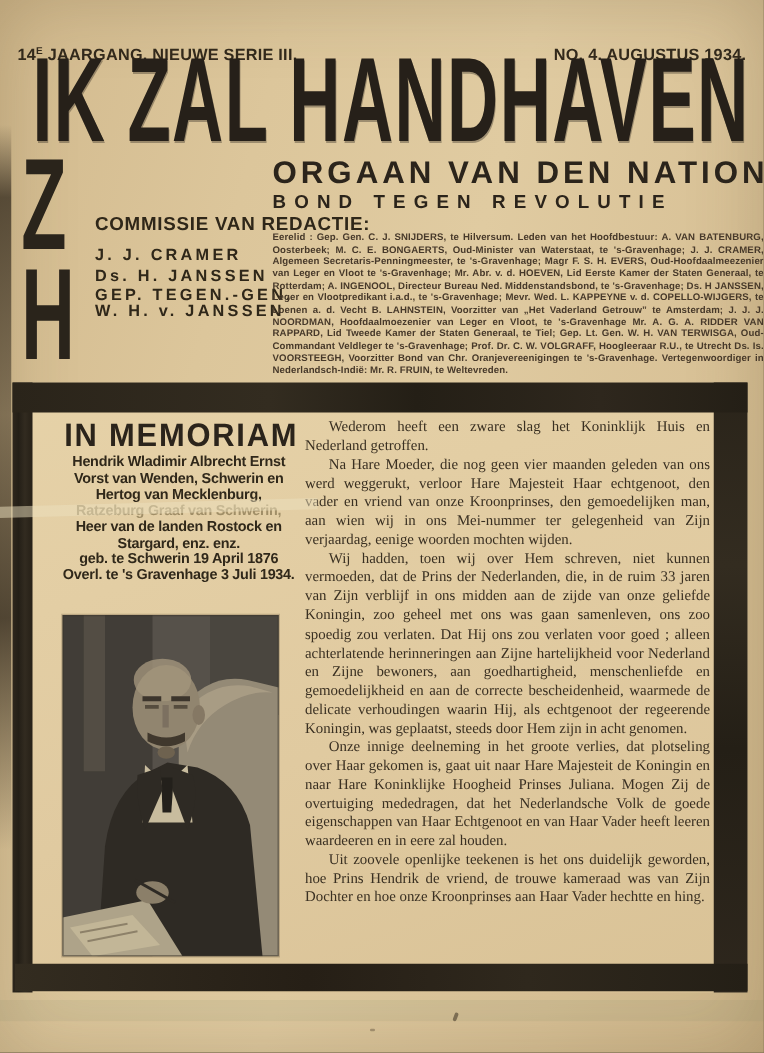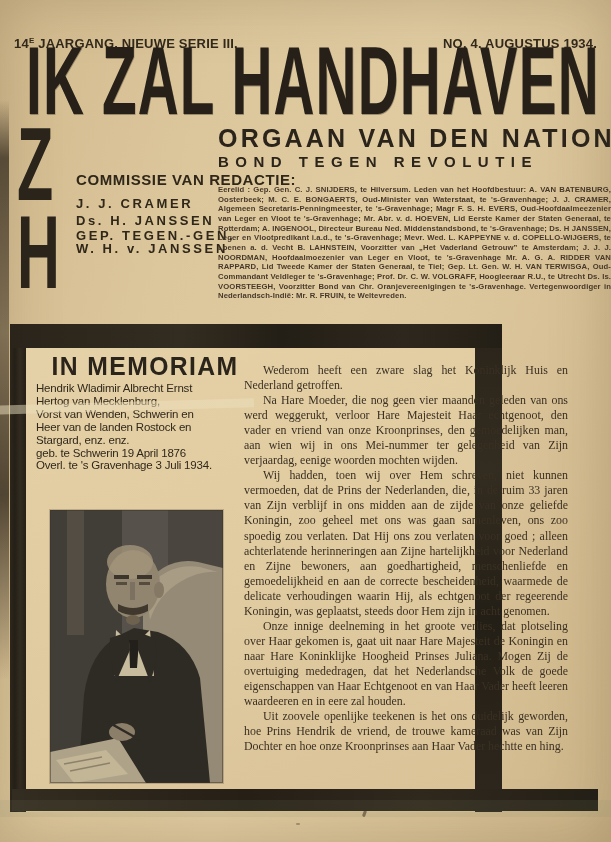--- a/index.html
+++ b/index.html
@@ -40,38 +40,38 @@
   .editorial{position:absolute;left:76px;top:171px;color:#2f2719;}
   .ed-heading{font-size:15px;font-weight:bold;letter-spacing:.6px;margin-bottom:7px;}
   .ed-line{font-size:13px;font-weight:bold;letter-spacing:2.6px;line-height:17px;white-space:nowrap;}
   .ed-line.tight{line-height:13px;}
 
   
   .board{position:absolute;left:218px;top:185px;width:393px;font-size:7.7px;line-height:9.65px;
     font-weight:bold;text-align:justify;color:#47392a;letter-spacing:.1px;}
 
   
-  .frame{position:absolute;left:10px;top:324px;width:492px;height:488px;
+  .frame{position:absolute;left:10px;top:306px;width:588px;height:488px;
     background:linear-gradient(160deg,#e6d2a8 0%,#e0caa0 55%,#d9c296 100%);}
   .bar{position:absolute;background:linear-gradient(90deg,#2e271d,#241f17 30%,#322b20 62%,#262017);}
   .bar-top{left:0;top:0;width:100%;height:24px;background:linear-gradient(90deg,#2a241a,#332c20 35%,#241f16 55%,#2e271d 80%,#241f16);}
   .bar-bottom{left:2px;bottom:1px;width:586px;height:22px;background:linear-gradient(90deg,#332c20,#261f16 40%,#2f281d 70%,#241f16);}
   .bar-left{left:0;top:0;width:16px;height:100%;}
   .bar-right{right:0;top:0;width:27px;height:100%;background:linear-gradient(180deg,#2a241a,#332c20 30%,#241f16 60%,#2e271d);}
 
   .mem-title{position:absolute;left:30px;top:27px;width:210px;text-align:center;font-size:26px;font-weight:bold;
     letter-spacing:1.5px;color:#2b241b;transform:scaleX(.95);transform-origin:center top;white-space:nowrap;}
-  .mem-details{position:absolute;left:26px;top:58px;width:214px;font-weight:normal;
+  .mem-details{position:absolute;left:26px;top:58px;width:214px;text-align:center;font-weight:bold;
     font-size:11.5px;line-height:12.9px;letter-spacing:-.2px;color:#30281a;}
   .mem-details div{white-space:nowrap;}
   .mem-details .faded{color:#a08e67;}
 
   .photo{position:absolute;left:40px;top:186px;width:173px;height:273px;box-shadow:0 0 0 1px rgba(80,65,45,.25);}
 
-  .article{position:absolute;left:234px;top:28px;width:324px;height:438px;overflow:hidden;margin-top:11px;}
+  .article{position:absolute;left:234px;top:28px;width:324px;height:438px;overflow:hidden;}
   .article p{margin:0;font-family:"Liberation Serif",serif;font-size:11.9px;line-height:15.05px;
     text-align:justify;text-indent:19px;color:#3a3022;}
 </style>
 </head>
 <body>
 
 <div class="page">
 
   <div class="edge-left"></div>
 
@@ -103,22 +103,23 @@
   <div class="frame">
     <div class="bar bar-left"></div>
     <div class="bar bar-right"></div>
     <div class="bar bar-top"></div>
     <div class="bar bar-bottom"></div>
 
     <div class="mem-title">IN MEMORIAM</div>
 
     <div class="mem-details">
       <div>Hendrik Wladimir Albrecht Ernst</div>
+      <div>Vorst van Wenden, Schwerin en</div>
       <div>Hertog van Mecklenburg,</div>
-      <div>Vorst van Wenden, Schwerin en</div>
+      <div class="faded">Ratzeburg Graaf van Schwerin,</div>
       <div>Heer van de landen Rostock en</div>
       <div>Stargard, enz. enz.</div>
       <div>geb. te Schwerin 19 April 1876</div>
       <div>Overl. te 's Gravenhage 3 Juli 1934.</div>
     </div>
 
     <div class="photo">
       <svg width="173" height="273" viewBox="0 0 173 273" xmlns="http://www.w3.org/2000/svg">
         <rect x="0" y="0" width="173" height="273" fill="#56514a"></rect>
         <rect x="0" y="0" width="72" height="273" fill="#413d37"></rect>

